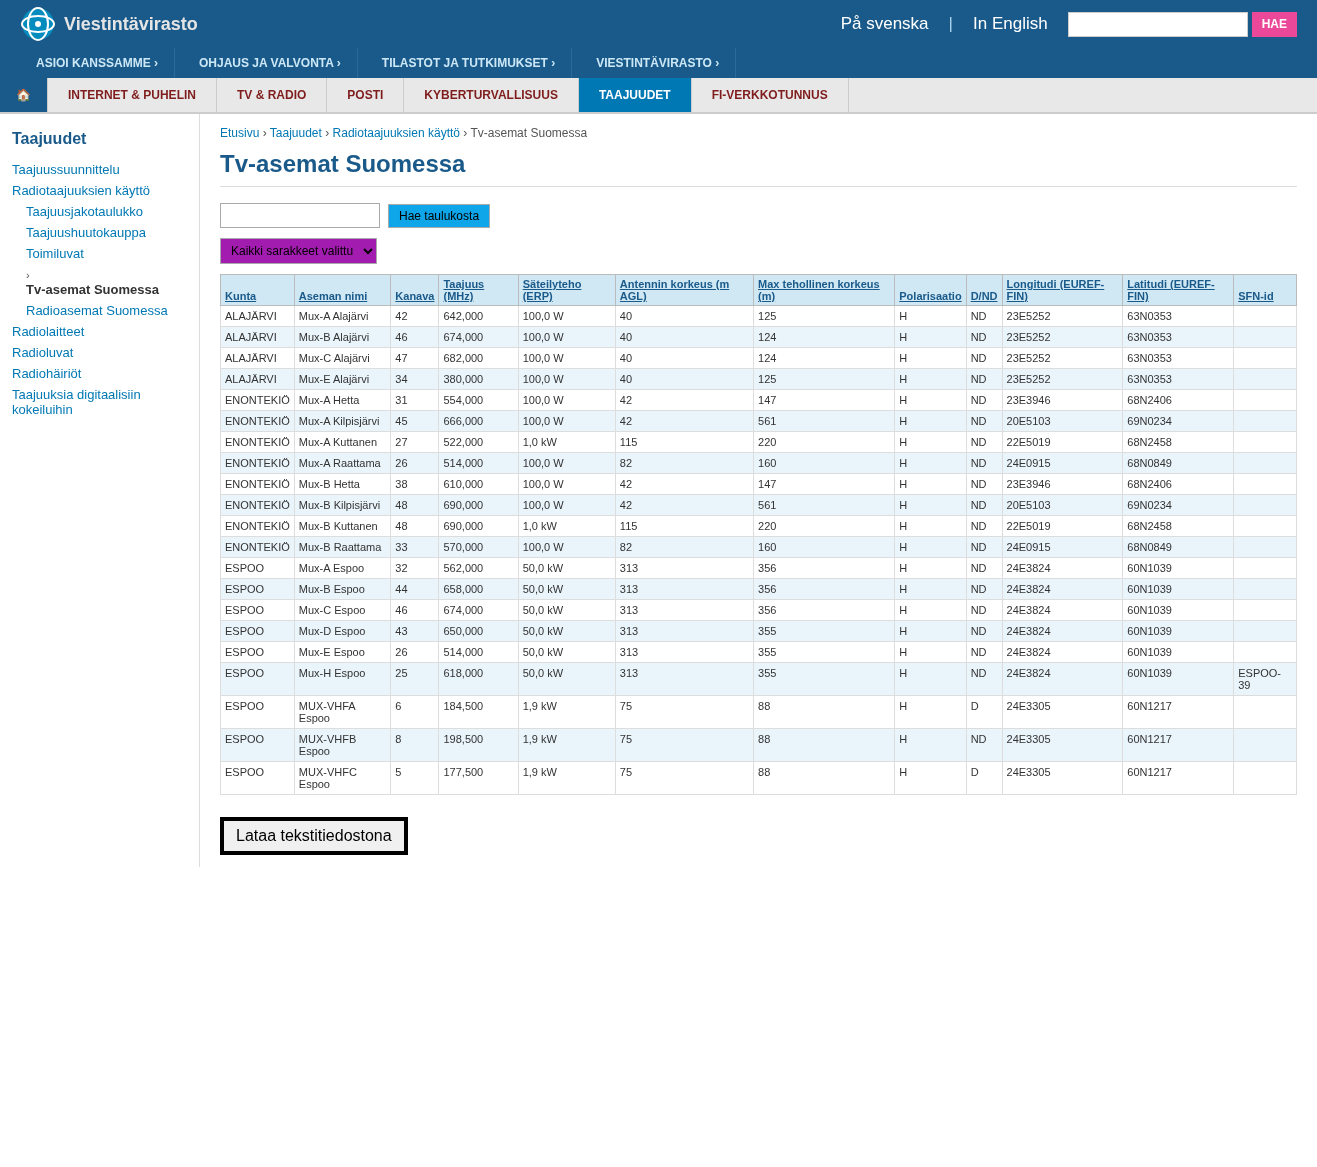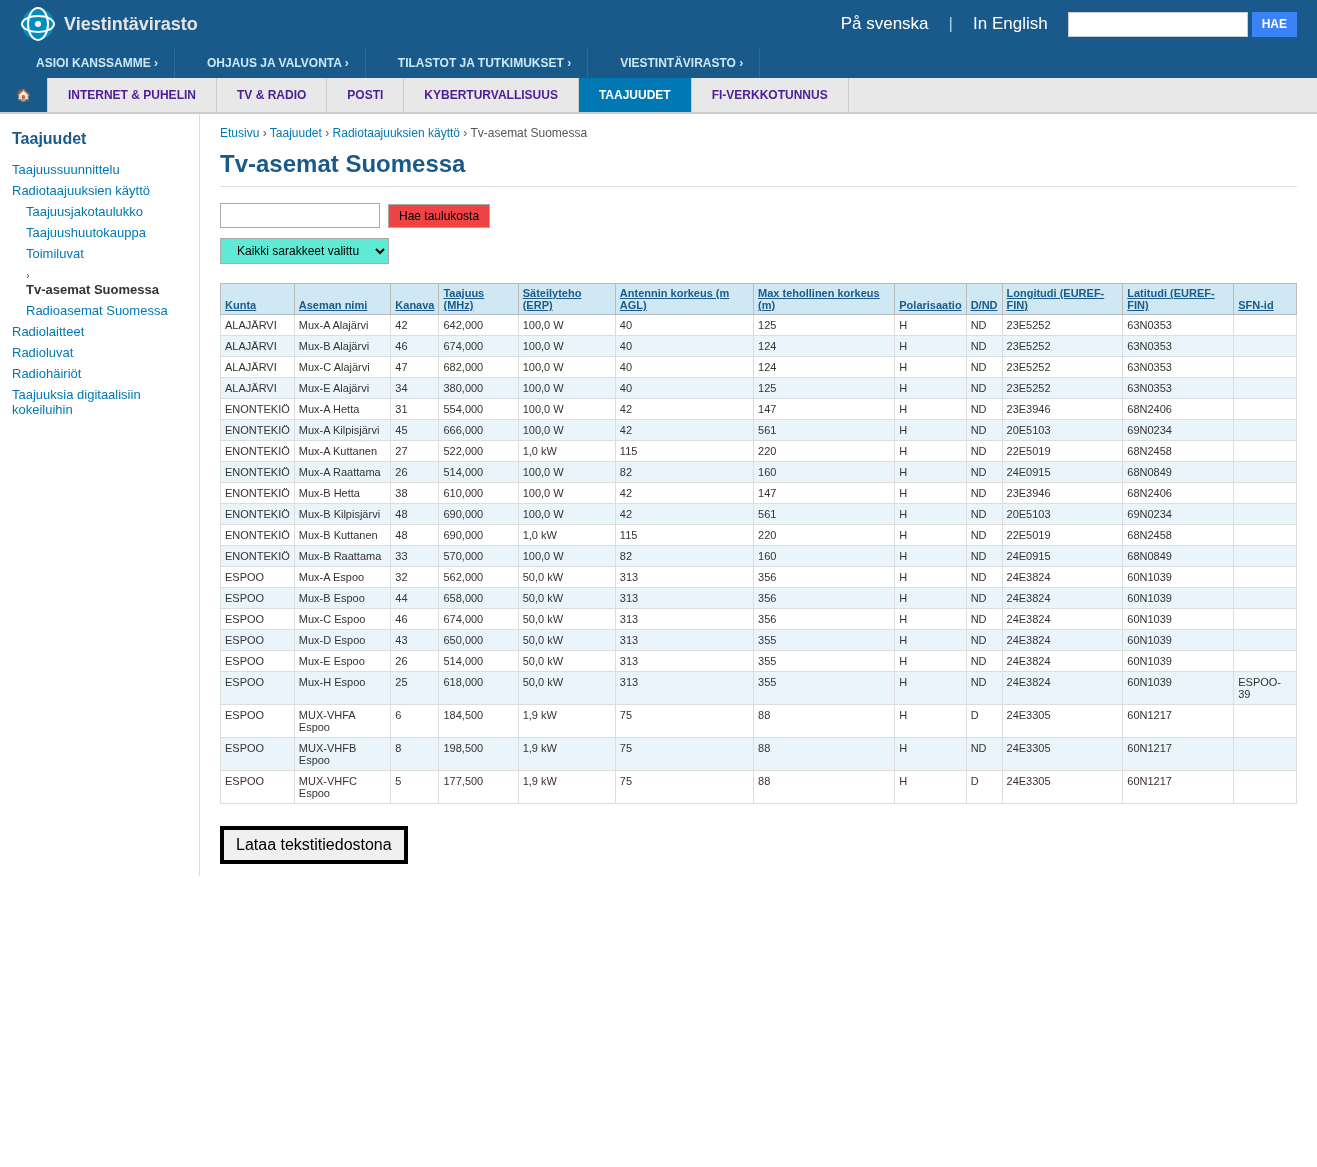--- a/index.html
+++ b/index.html
@@ -44,35 +44,35 @@
       display: flex;
       gap: 4px;
     }
     .search-input {
       padding: 4px 8px;
       border: 1px solid #ccc;
       width: 180px;
       background: #fff;
     }
     .search-btn {
-      background: #3b82f6;
+      background: #ec4899;
       color: #fff;
       border: none;
       padding: 4px 10px;
       cursor: pointer;
       font-size: 12px;
       font-weight: bold;
     }
 
     
     .main-nav {
       background: #1a5a8a;
       display: flex;
       padding: 0 20px;
-      gap: 16px;
+      gap: 8px;
     }
     .main-nav-item {
       color: #cce8f7;
       padding: 8px 16px;
       font-size: 12px;
       font-weight: bold;
       cursor: pointer;
       text-transform: uppercase;
       border-right: 1px solid #2a6a9a;
       white-space: nowrap;
@@ -84,21 +84,21 @@
       background: #e8e8e8;
       border-bottom: 2px solid #ccc;
       padding: 0 0px;
     }
     .tab-item {
       padding: 10px 20px;
       font-size: 12px;
       font-weight: bold;
       cursor: pointer;
       text-transform: uppercase;
-      color: #4c1d95;
+      color: #7f1d1d;
       border-right: 1px solid #ccc;
       background: #e8e8e8;
       white-space: nowrap;
     }
     .tab-item:first-child {
       background: #1a5a8a;
       color: #fff;
       padding: 10px 16px;
     }
     .tab-item.active {
@@ -185,32 +185,32 @@
       margin-bottom: 10px;
     }
     .table-search-input {
       padding: 4px 6px;
       border: 1px solid #aaa;
       width: 160px;
     }
     .table-search-btn {
       padding: 4px 10px;
       border: 1px solid #aaa;
-      background: #ef4444;
+      background: #0ea5e9;
       cursor: pointer;
       font-size: 12px;
     }
 
     
     .col-select {
-      padding: 4px 12px;
+      padding: 4px 6px;
       border: 1px solid #aaa;
       font-size: 12px;
-      background: #5eead4;
-      margin-bottom: 19px;
+      background: #a21caf;
+      margin-bottom: 10px;
     }
 
     
     .data-table {
       width: 100%;
       border-collapse: collapse;
       font-size: 11px;
       margin-bottom: 12px;
     }
     .data-table th {

